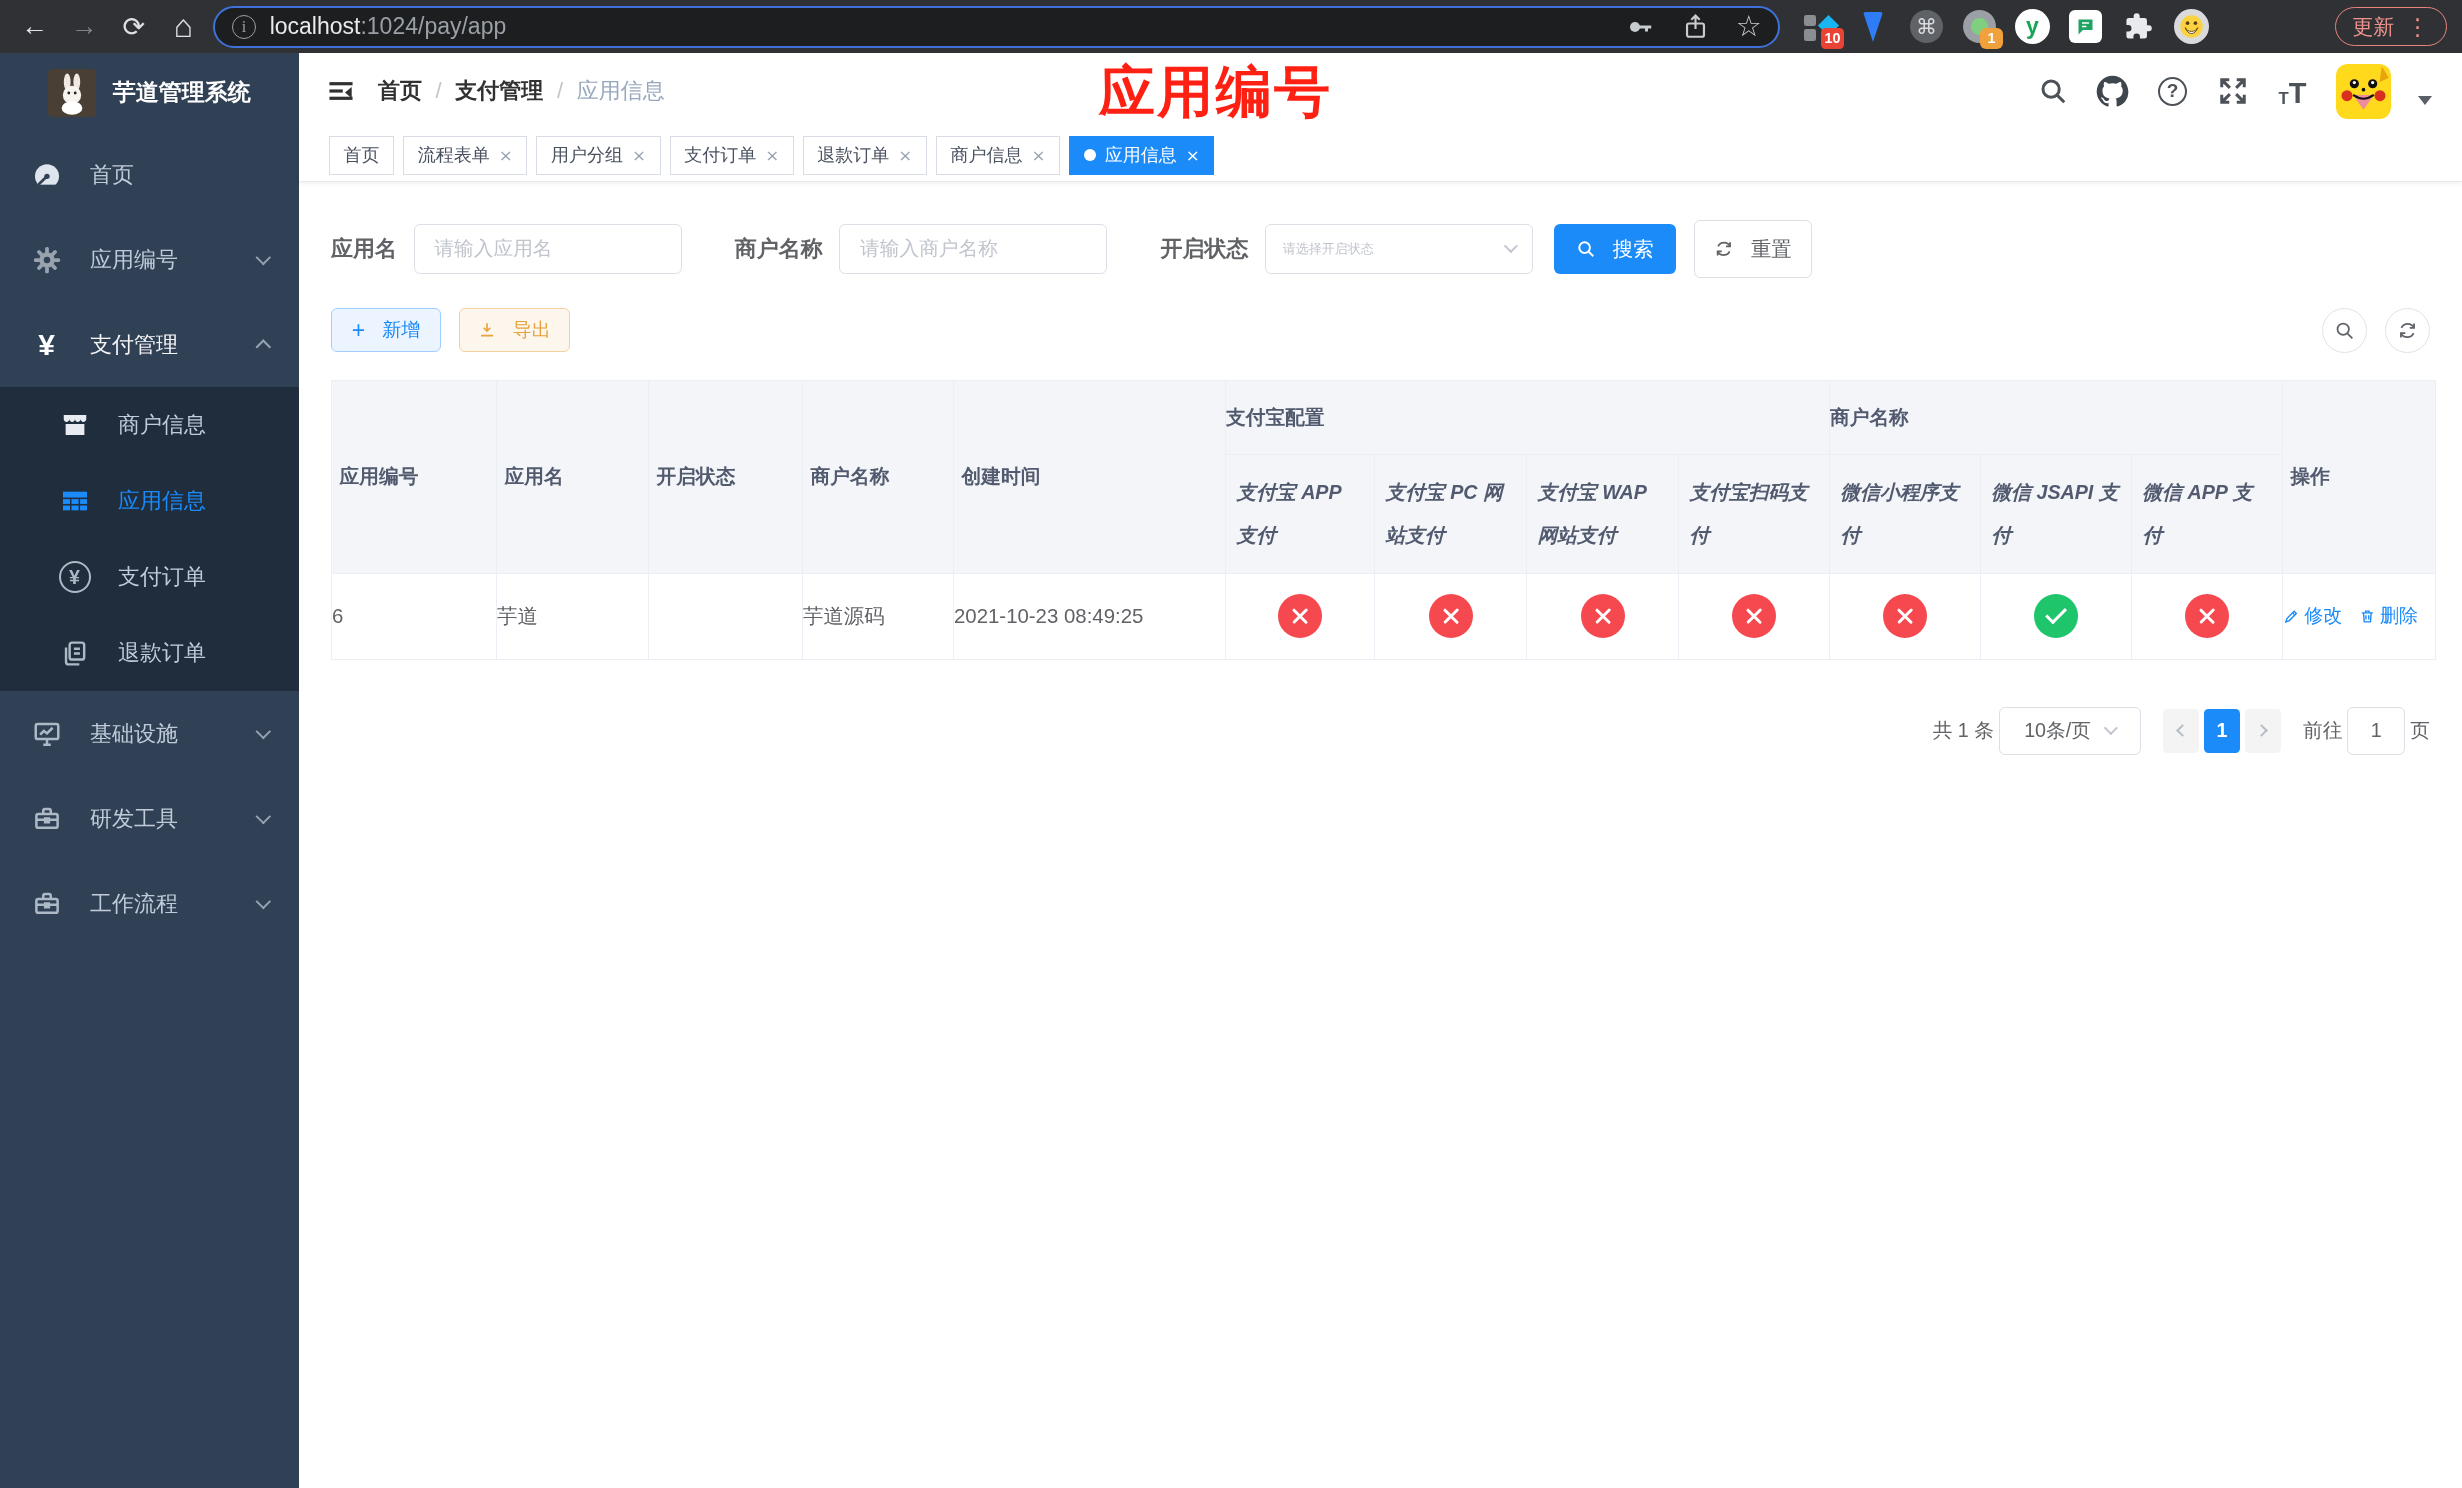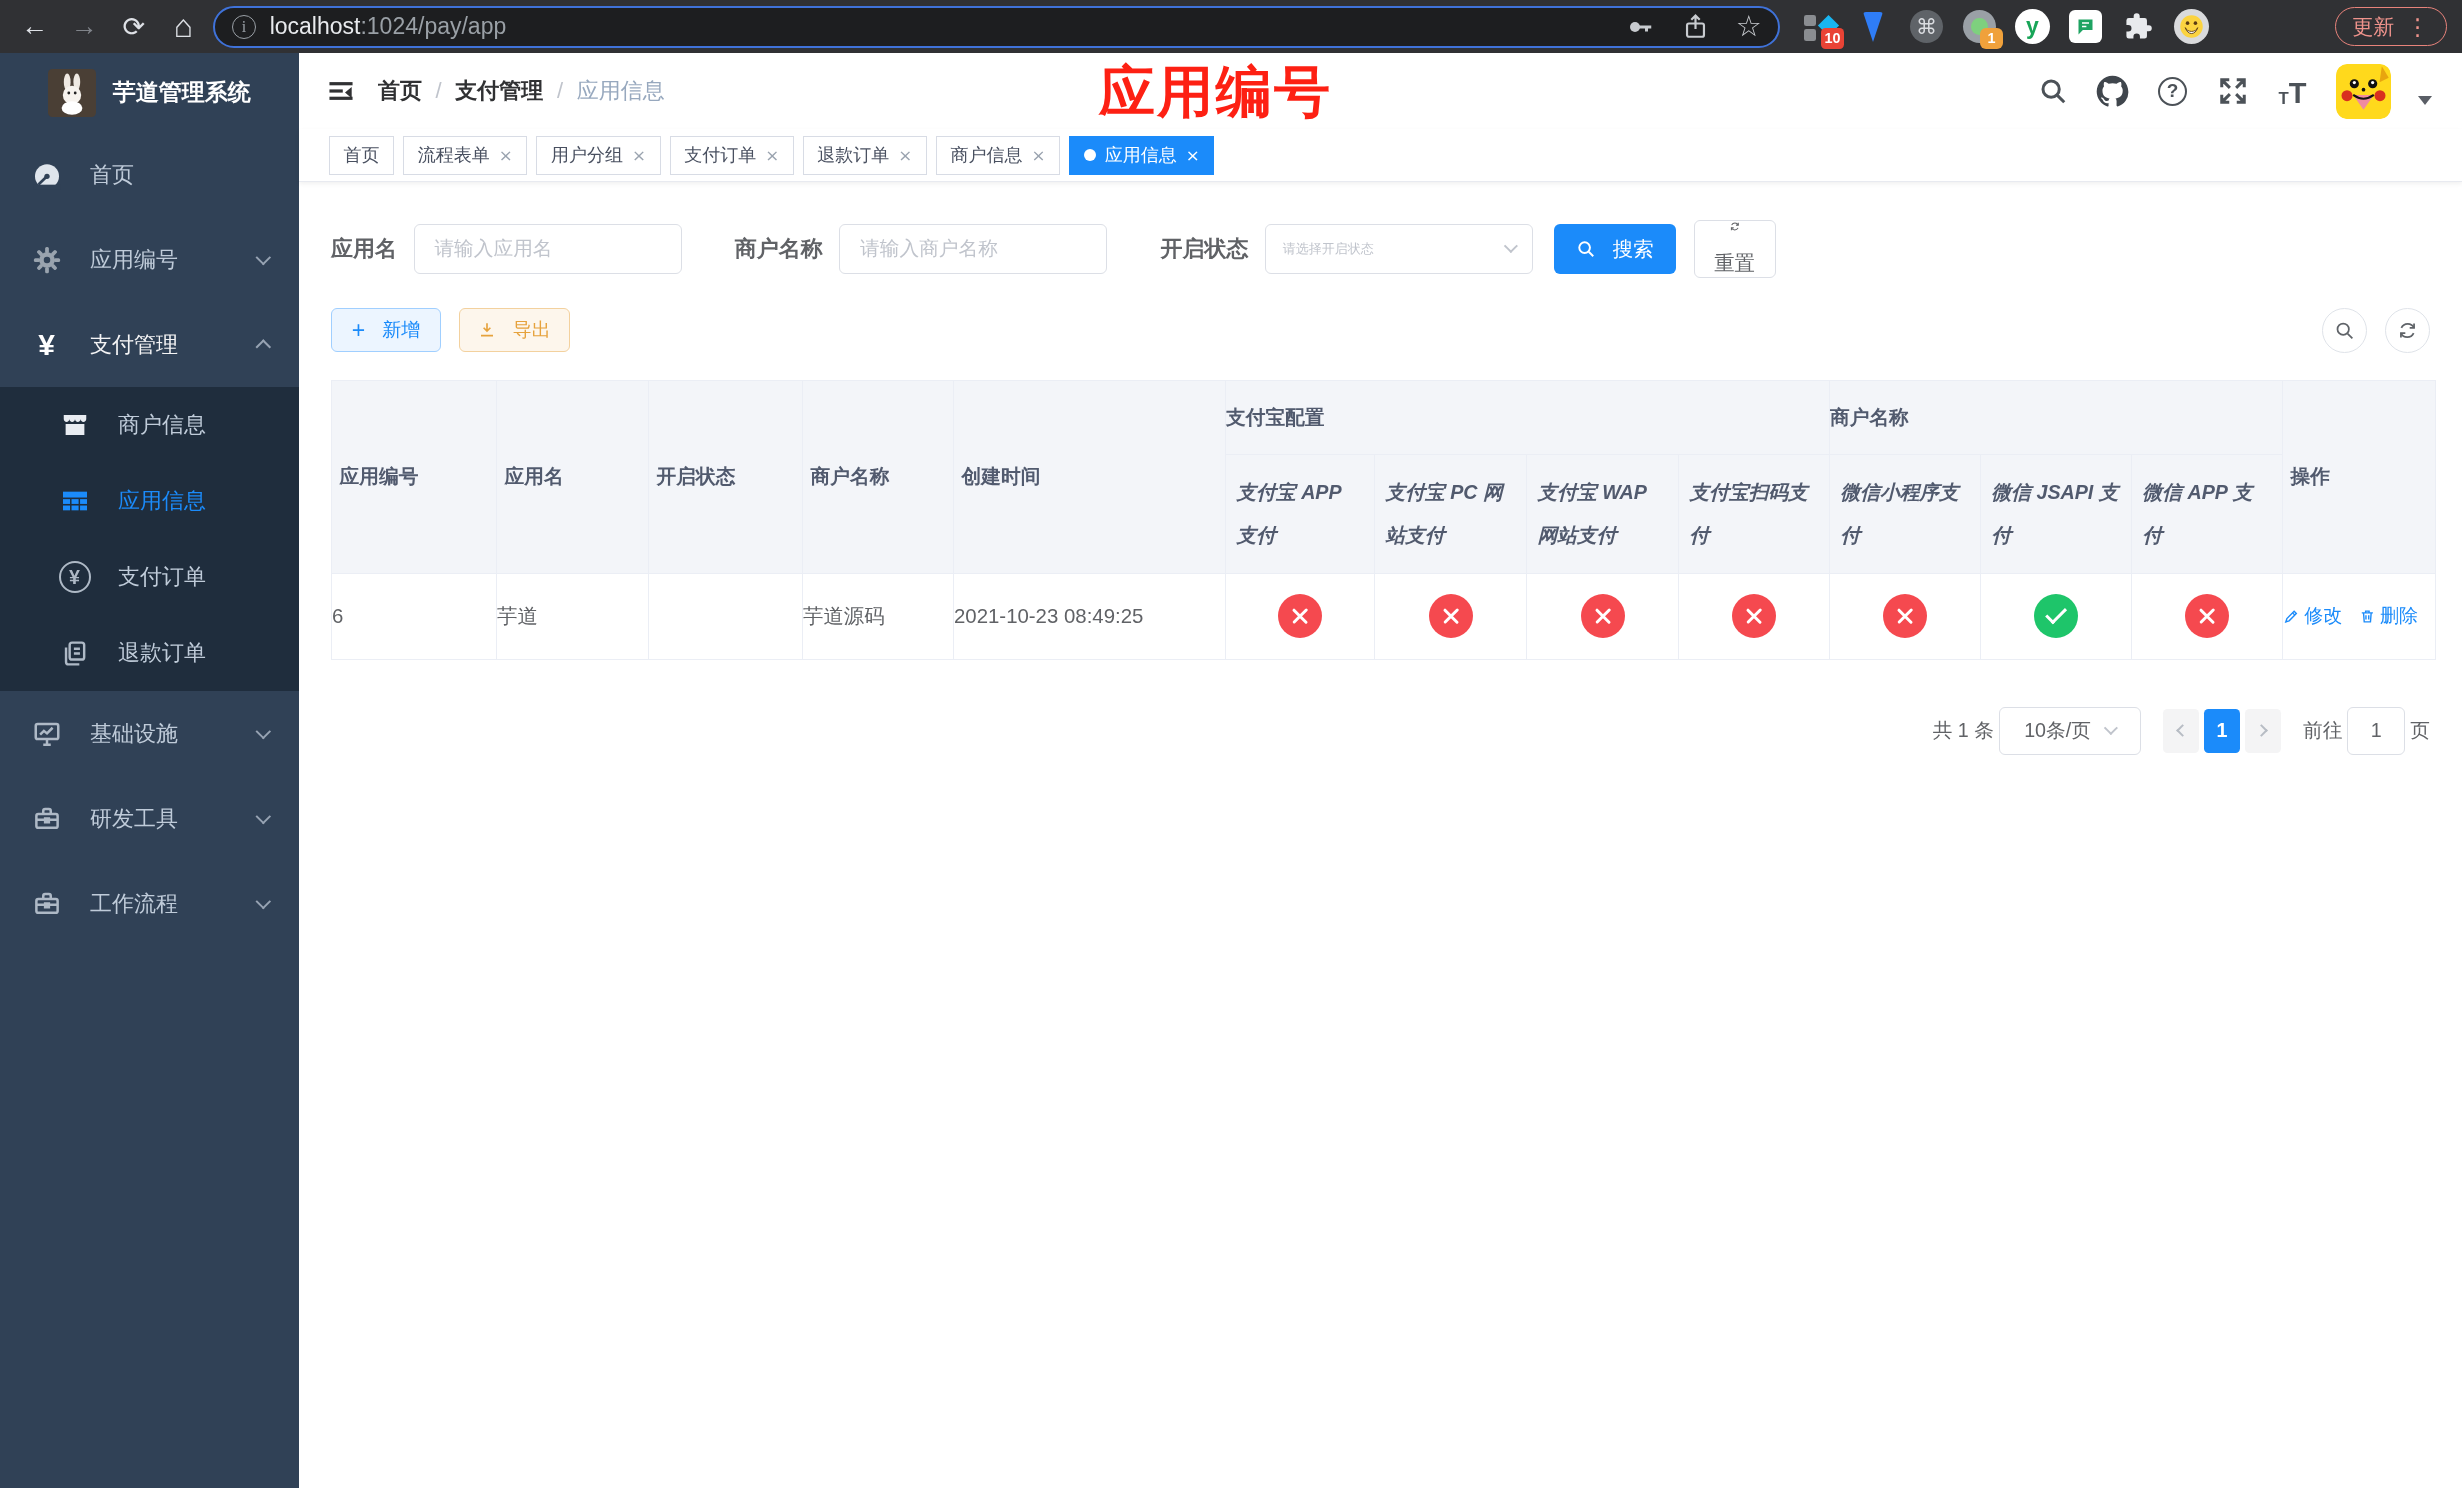--- a/index.html
+++ b/index.html
@@ -86,21 +86,21 @@
   .filter-row{display:flex;align-items:center;margin:4.5px 0 30px 0;}
   .f-label{font-size:22px;font-weight:700;color:#606266;margin-right:16.7px;white-space:nowrap;}
   .f-input{width:268px;height:50px;border:1.5px solid #dcdfe6;border-radius:6px;padding:0 19.7px;font-size:19.7px;color:#606266;outline:none;background:#fff;}
   .f-input::placeholder{color:#c0c4cc;}
   .f-gap{width:53px;}
   .f-select{width:268px;height:50px;border:1.5px solid #dcdfe6;border-radius:6px;padding:0 16.7px;display:flex;align-items:center;justify-content:space-between;cursor:pointer;background:#fff;}
   .f-select .sel-ph{font-size:13px;color:#c0c4cc;}
   .sel-chev{width:9.8px;height:9.8px;border-right:2.3px solid #c0c4cc;border-bottom:2.3px solid #c0c4cc;transform:rotate(45deg);margin-top:-4.5px;}
   .btn{display:flex;align-items:center;justify-content:center;gap:17px;border-radius:6px;cursor:pointer;border:1.5px solid transparent;white-space:nowrap;}
   .btn-search{height:50px;padding:0 21px;background:var(--primary);color:#fff;font-size:20.4px;margin-left:21px;}
-  .btn-reset{height:58px;padding:0 19.7px;background:#fff;border-color:#dcdfe6;color:#606266;font-size:20.4px;margin-left:18px;flex-direction:column;}
+  .btn-reset{height:58px;padding:0 19.7px;background:#fff;border-color:#dcdfe6;color:#606266;font-size:20.4px;margin-left:18px;}
 
   
   .toolbar-row{display:flex;align-items:center;margin-bottom:27px;}
   .btn-add{height:44px;padding:0 19.7px;background:#ecf5ff;border-color:#a0cfff;color:var(--primary);font-size:19px;}
   .btn-export{height:44px;padding:0 18px;background:#fdf6ec;border-color:#f3d19e;color:#e6a23c;font-size:19px;margin-left:18px;}
   .plus-g{font-size:23px;line-height:1;font-weight:400;}
   .tb-right{margin-left:auto;display:flex;gap:18px;}
   .circle-btn{width:45px;height:45px;border-radius:50%;border:1.5px solid #dfe3e9;background:#fff;display:flex;align-items:center;justify-content:center;color:#5f6368;cursor:pointer;}
 
   

